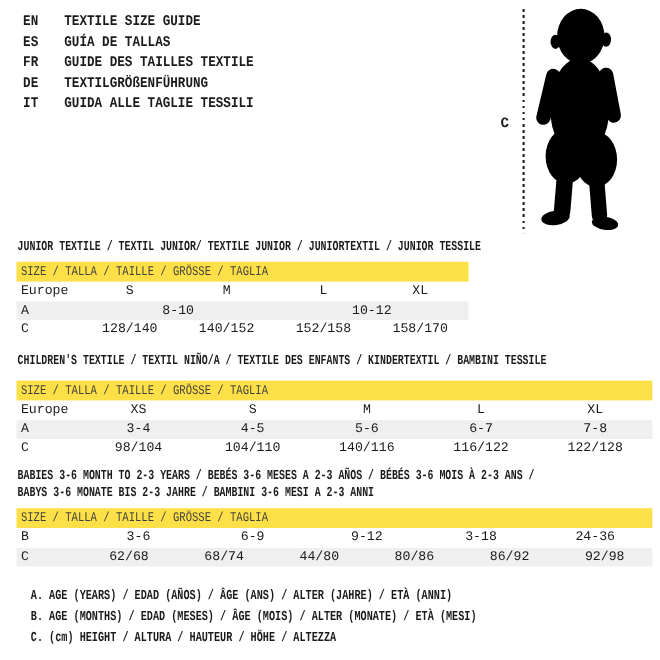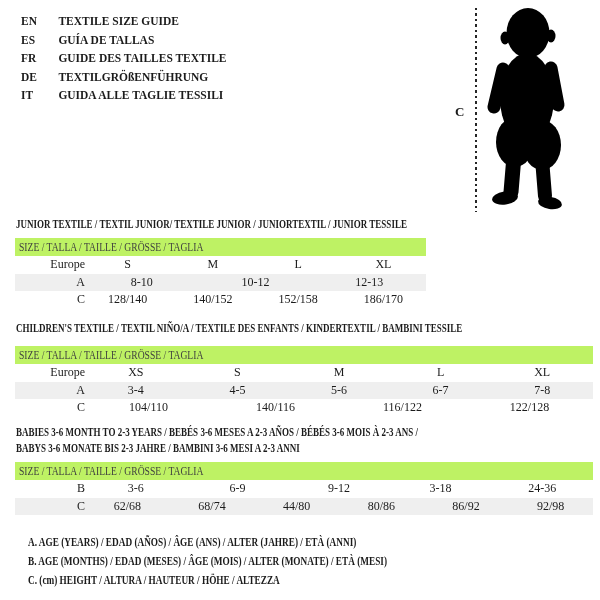--- a/index.html
+++ b/index.html
@@ -1,41 +1,41 @@
 <!DOCTYPE html>
 <html><head>
 <meta charset="utf-8">
 <style>
   html,body{margin:0;padding:0;background:#fff;}
   .page{position:relative;width:600px;height:600px;background:#ffffff;overflow:hidden;
-        font-family:Liberation Serif, serif;color:#1b1b1b;}
+        font-family:Liberation Mono, monospace;color:#1b1b1b;}
 
   
   .lang-block{position:absolute;top:12px;left:21px;}
   .lang-row{display:block;white-space:nowrap;font-weight:700;font-size:13.5px;line-height:18.5px;
             transform:scaleX(0.85);transform-origin:0 50%;}
   .lang-code{display:inline-block;width:44px;}
   .lang-title{display:inline-block;}
 
   
   .height-line{position:absolute;left:475px;top:8px;width:2px;height:204px;
                background:repeating-linear-gradient(to bottom,#262626 0 2.5px,transparent 2.5px 5.5px);}
   .height-label{position:absolute;left:455px;top:104px;font-weight:700;font-size:13px;}
   .baby-svg{position:absolute;left:487px;top:6px;}
 
   
   .tbl-title{position:absolute;left:16px;font-weight:700;font-size:12.5px;line-height:16px;
              white-space:nowrap;transform:scaleX(0.72);transform-origin:0 0;}
   .size-table{position:absolute;left:15px;}
-  .thead{height:18px;background:#bef264;color:#3f3f3f;font-size:12px;line-height:18px;overflow:hidden;}
+  .thead{height:18px;background:#fde047;color:#3f3f3f;font-size:12px;line-height:18px;overflow:hidden;}
   .thead-text{display:inline-block;padding-left:5px;white-space:nowrap;
               transform:scaleX(0.8);transform-origin:0 50%;}
   .trow{display:flex;height:17.5px;line-height:17.5px;font-size:12px;}
   .trow.shade{background:#efefef;}
-  .trow .lbl{width:55px;padding-left:4px;text-align:right;flex:0 0 auto;margin-left:11px;}
+  .trow .lbl{width:55px;padding-left:4px;text-align:left;flex:0 0 auto;}
   .trow .cell{flex:1;text-align:center;}
 
   
   .legend{position:absolute;left:28px;top:533px;}
   .legend-line{font-weight:700;font-size:12.5px;line-height:19px;white-space:nowrap;
                transform:scaleX(0.74);transform-origin:0 50%;}
 </style>
 </head>
 <body>
 
@@ -76,28 +76,27 @@
           <span class="lbl">Europe</span>
           <span class="cell">S</span>
           <span class="cell">M</span>
           <span class="cell">L</span>
           <span class="cell">XL</span>
         </div>
         <div class="trow shade">
           <span class="lbl">A</span>
           <span class="cell">8-10</span>
           <span class="cell">10-12</span>
-          <span class="cell">12-13</span>
         </div>
         <div class="trow">
           <span class="lbl">C</span>
           <span class="cell">128/140</span>
           <span class="cell">140/152</span>
           <span class="cell">152/158</span>
-          <span class="cell">186/170</span>
+          <span class="cell">158/170</span>
         </div>
       </div>
   </div>
 
   <div class="tbl-title" style="top:320px">CHILDREN'S TEXTILE / TEXTIL NIÑO/A / TEXTILE DES ENFANTS / KINDERTEXTIL / BAMBINI TESSILE</div>
   <div class="size-table" style="top:346px;width:578px">
     <div class="thead">
       <span class="thead-text">SIZE / TALLA / TAILLE / GRÖSSE / TAGLIA</span>
     </div>
     <div>
@@ -112,20 +111,21 @@
         <div class="trow shade">
           <span class="lbl">A</span>
           <span class="cell">3-4</span>
           <span class="cell">4-5</span>
           <span class="cell">5-6</span>
           <span class="cell">6-7</span>
           <span class="cell">7-8</span>
         </div>
         <div class="trow">
           <span class="lbl">C</span>
+          <span class="cell">98/104</span>
           <span class="cell">104/110</span>
           <span class="cell">140/116</span>
           <span class="cell">116/122</span>
           <span class="cell">122/128</span>
         </div>
       </div>
   </div>
 
   <div class="tbl-title" style="top:424px">
     <div>BABIES 3-6 MONTH TO 2-3 YEARS / BEBÉS 3-6 MESES A 2-3 AÑOS / BÉBÉS 3-6 MOIS À 2-3 ANS /</div>

